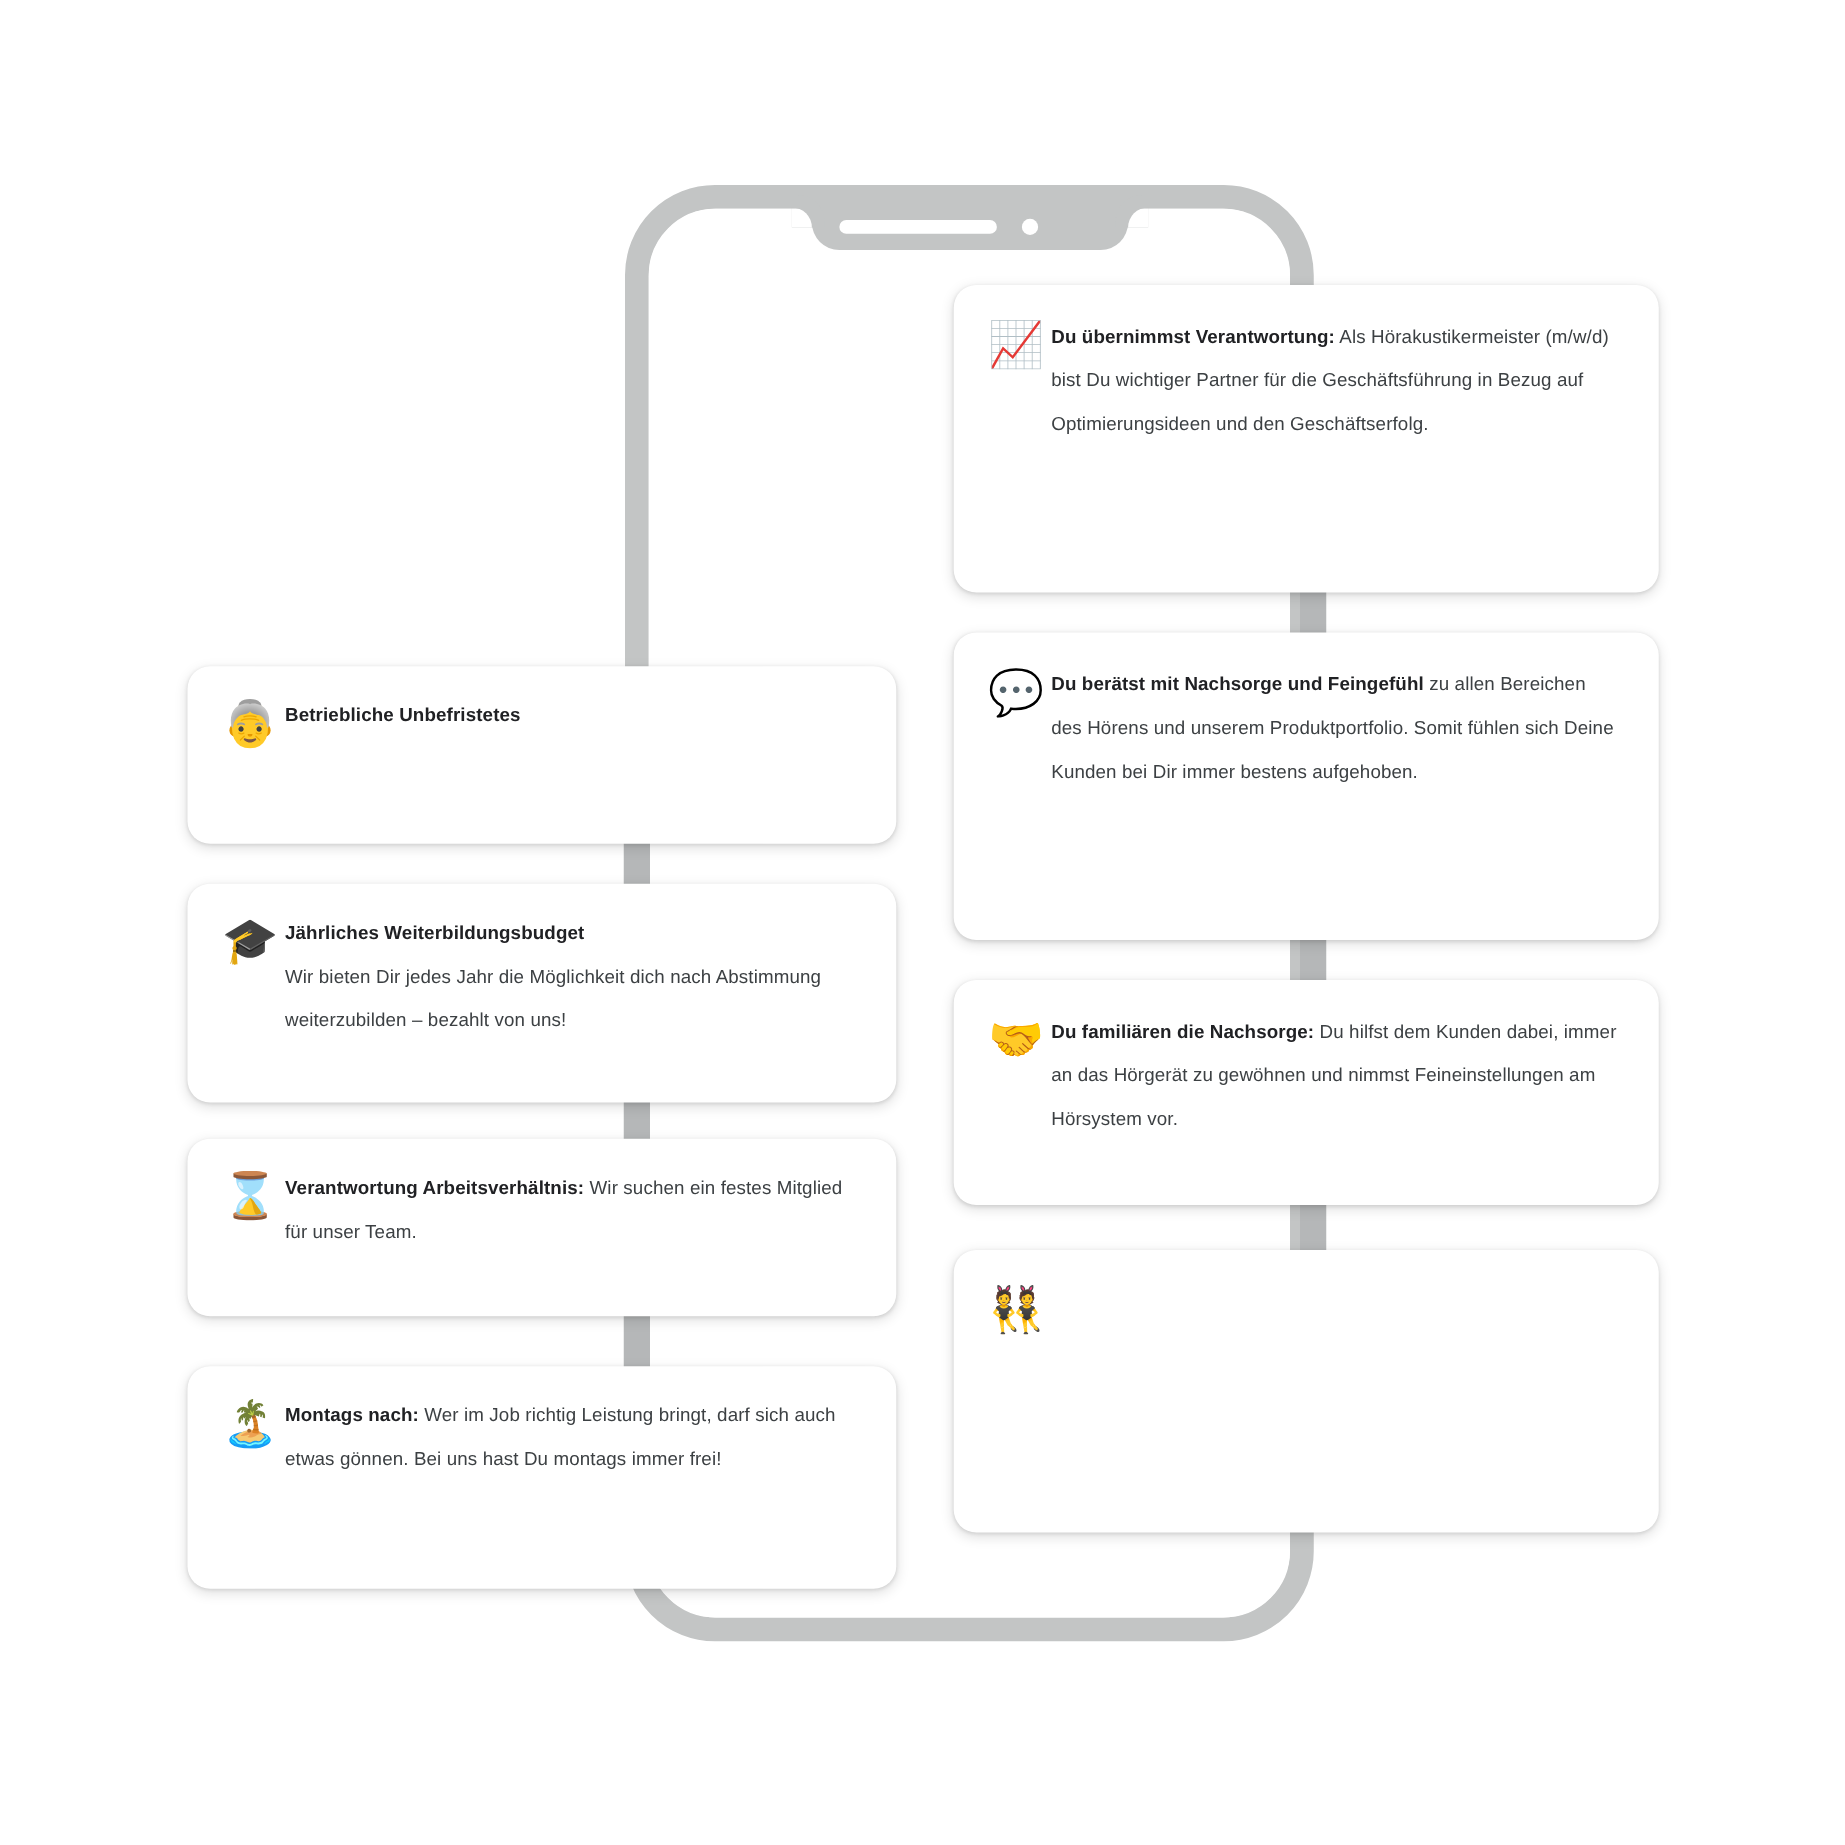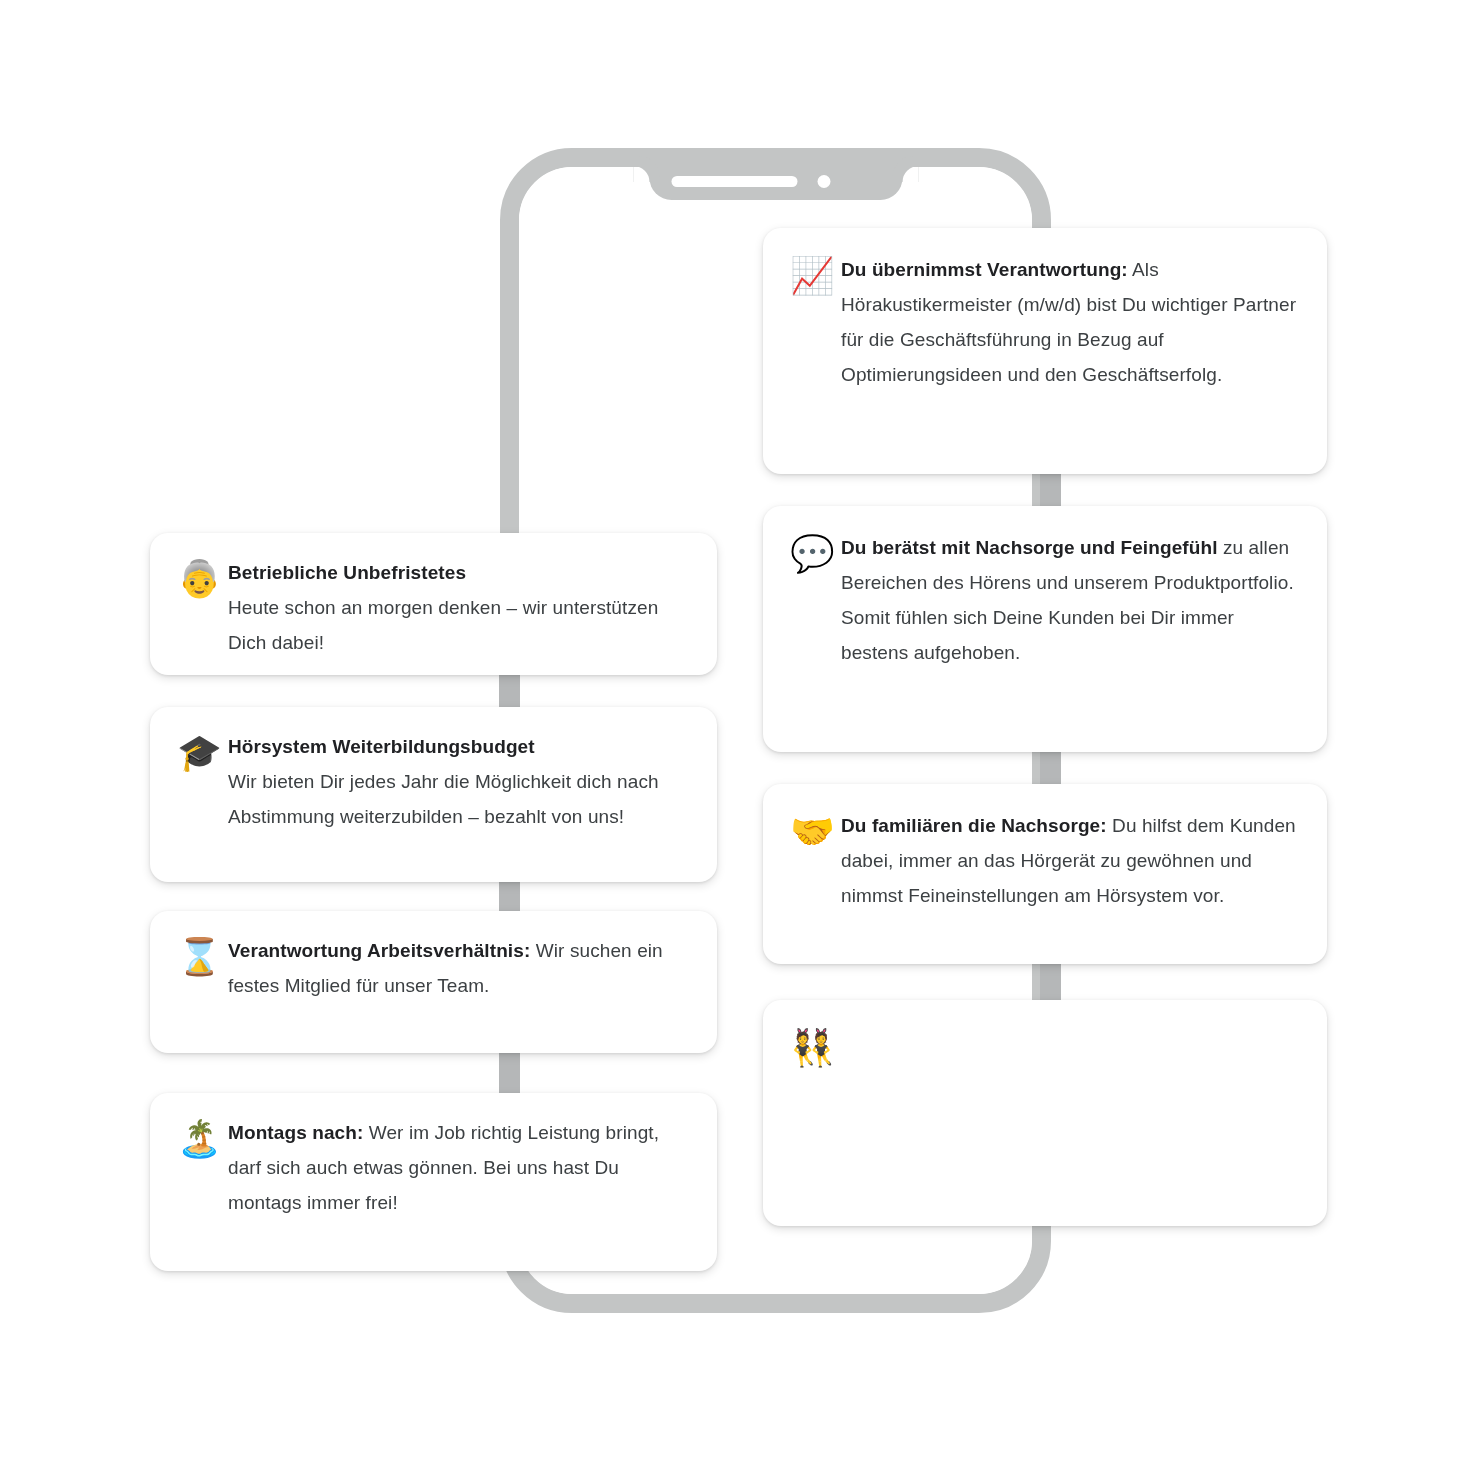--- a/index.html
+++ b/index.html
@@ -113,21 +113,21 @@
   .card-icon {
     flex: 0 0 auto;
     font-size: 36px;
     line-height: 1;
     width: 56px;
     text-align: center;
     user-select: none;
   }
   .card-text {
     flex: 1 1 auto;
-    font-size: 19px;
+    font-size: 15px;
     line-height: 35px;
     color: #3c4043;
     letter-spacing: 0.1px;
   }
   .card-text b {
     font-weight: 700;
     color: #202124;
   }
 
   
@@ -154,28 +154,27 @@
   <div class="connector" style="left:1040px; top:460px;  height:58px;"></div>
   <div class="connector" style="left:1040px; top:742px;  height:50px;"></div>
   <div class="connector" style="left:1040px; top:958px;  height:50px;"></div>
 
   <div class="col-left">
 
     <div class="card" style="left:150px; top:533px; width:567px; height:142px; padding:22px 26px 22px 22px;">
       <span class="card-icon">👵</span>
       <div class="card-text">
         <b>Betriebliche Unbefristetes</b><br>
-        <span>Heute schon an morgen denken – wir unterstützen Dich dabei!</span>
       </div>
     </div>
 
     <div class="card" style="left:150px; top:707px; width:567px; height:175px; padding:22px 26px 22px 22px;">
       <span class="card-icon">🎓</span>
       <div class="card-text">
-        <b>Hörsystem Weiterbildungsbudget</b><br>
+        <b>Jährliches Weiterbildungsbudget</b><br>
         <span>Wir bieten Dir jedes Jahr die Möglichkeit dich nach Abstimmung weiterzubilden – bezahlt von uns!</span>
       </div>
     </div>
 
     <div class="card" style="left:150px; top:911px; width:567px; height:142px; padding:22px 26px 22px 22px;">
       <span class="card-icon">⌛</span>
       <div class="card-text">
         <b>Verantwortung Arbeitsverhältnis:</b><span> Wir suchen ein festes Mitglied für unser Team.</span>
       </div>
     </div>

